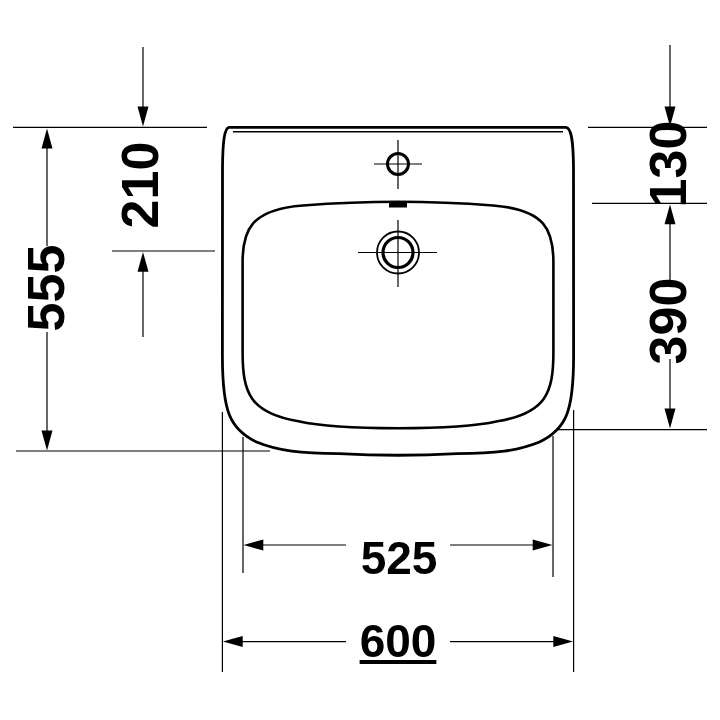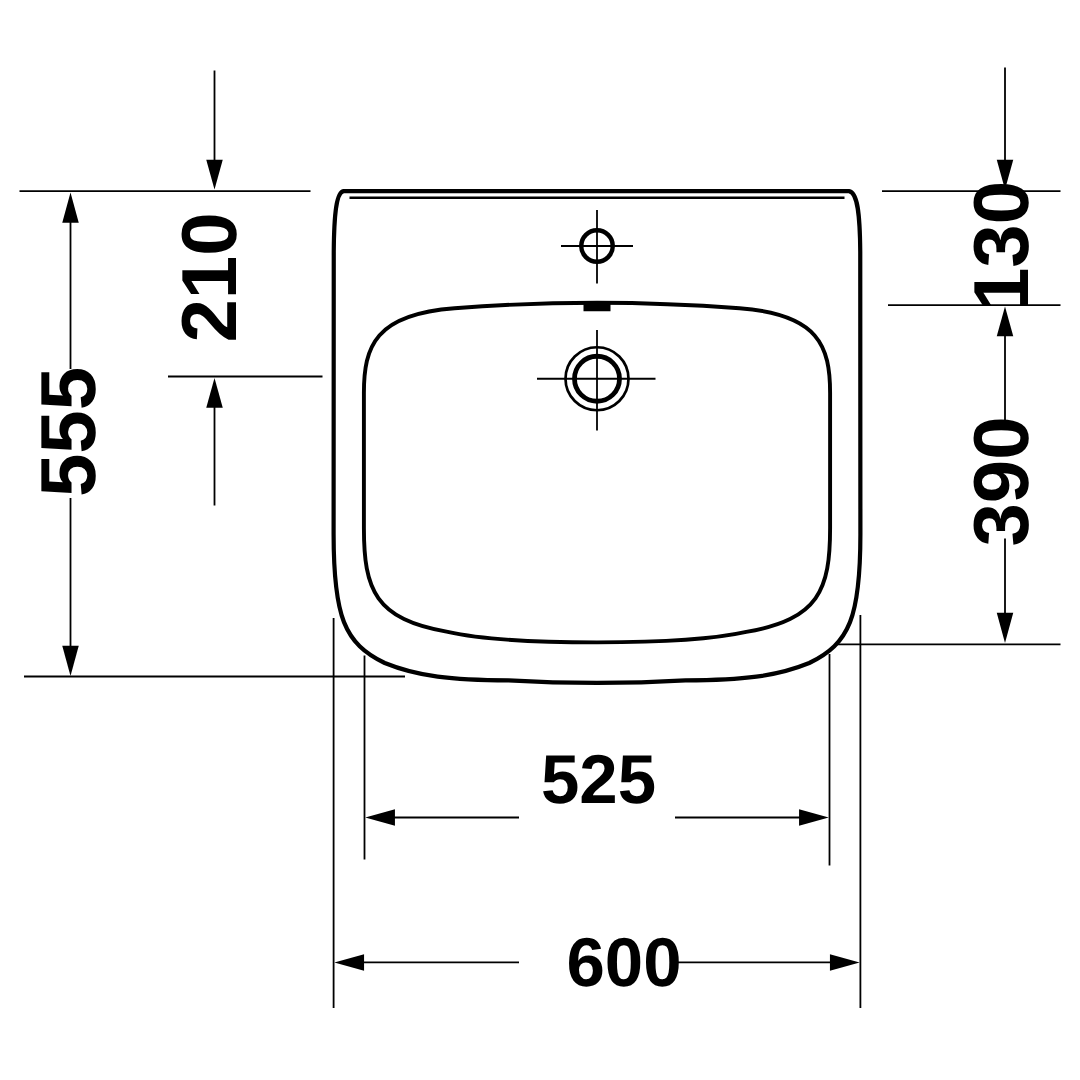--- a/index.html
+++ b/index.html
@@ -26,22 +26,22 @@
     transform-origin:center center;
   }
   .dim-label.bottom{
     width:140px;height:46px;line-height:46px;
     font-size:46px;
   }
   .lbl-555{left:-24px;top:262px;}
   .lbl-210{left:70px;top:159px;}
   .lbl-130{left:598px;top:138px;}
   .lbl-390{left:598px;top:295px;}
-  .lbl-525{left:329px;top:496px;}
-  .lbl-600{left:346px;top:618px;}
+  .lbl-525{left:329px;top:535px;}
+  .lbl-600{left:328px;top:618px;text-decoration:underline;}
 </style>
 </head>
 <body>
 
 <div class="stage">
 
   <svg width="720" height="720" viewBox="0 0 720 720">
     <g fill="none" stroke="#000000">
 
       <g>

